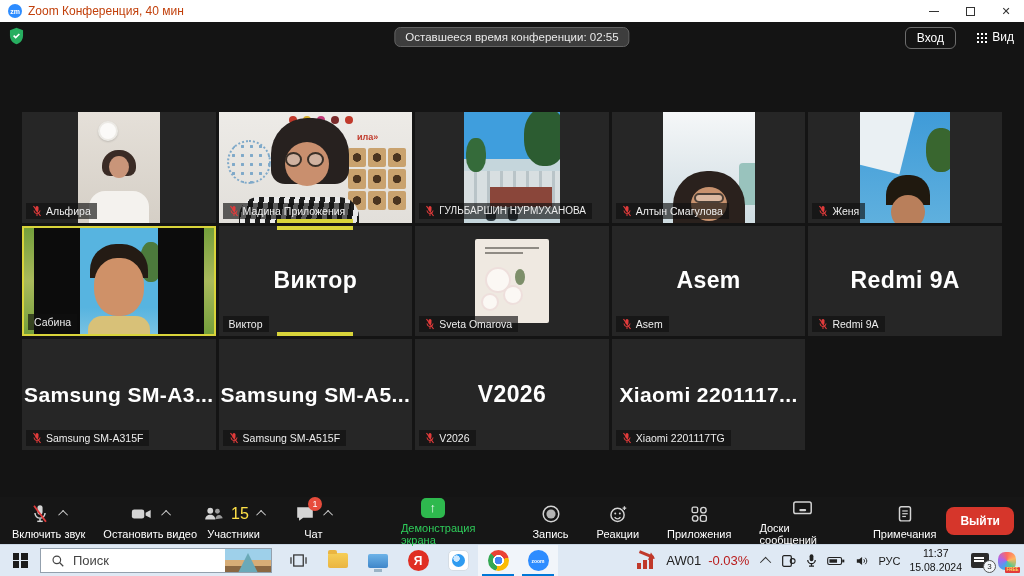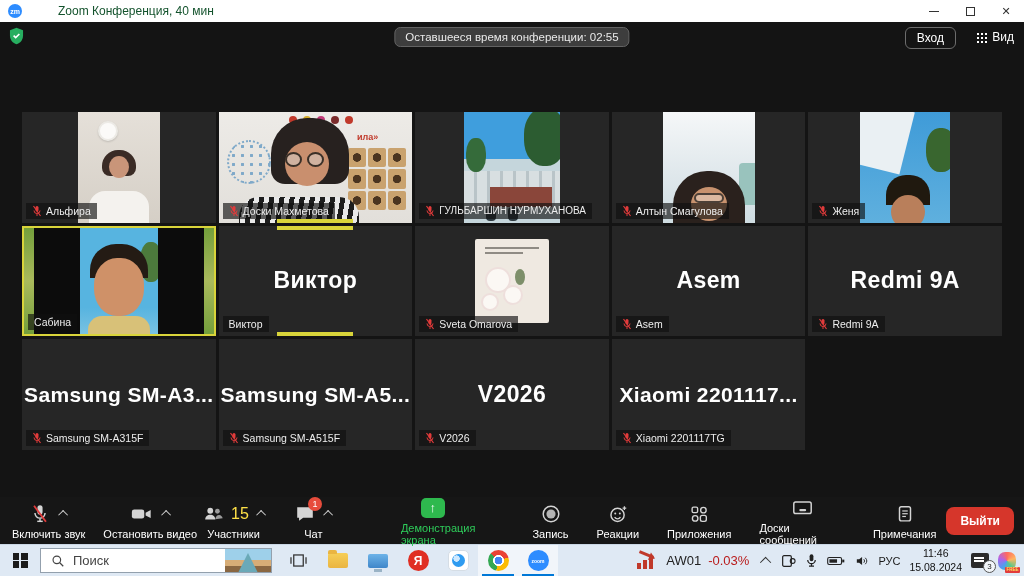--- a/index.html
+++ b/index.html
@@ -1,21 +1,21 @@
 <!DOCTYPE html>
 <html><head>
 <meta charset="utf-8">
 <style>
   * { margin:0; padding:0; box-sizing:border-box; }
   html,body { width:1024px; height:576px; overflow:hidden; font-family:"Liberation Sans", sans-serif; background:#000; }
 
   
   .titlebar { height:22px; background:#ffffff; display:flex; align-items:center; padding:0 8px; gap:6px; position:relative; }
   .zm-badge { width:14px; height:14px; border-radius:50%; background:#2D8CFF; color:#fff; font-size:7px; font-weight:bold; display:flex; align-items:center; justify-content:center; }
-  .win-title { font-size:12px; color:#14532d;margin-left:30px; }
+  .win-title { font-size:12px; color:#c2410c; }
   .win-controls { position:absolute; right:0; top:0; height:22px; display:flex; }
   .win-btn { width:36px; height:22px; display:flex; align-items:center; justify-content:center; color:#333; font-size:11px; }
   .glyph-min { width:10px; border-bottom:1px solid #333; height:1px; }
   .glyph-max { width:9px; height:9px; border:1px solid #333; }
 
   
   .meeting { position:relative; height:522px; background:#141414; }
   .shield { position:absolute; left:8px; top:5px; }
   .timer-badge { position:absolute; left:50%; transform:translateX(-50%); top:5px; background:#3d3d3d; border:1px solid #636363; border-radius:6px; padding:3px 10px; font-size:11.5px; color:#e9e9e9; white-space:nowrap; }
   .btn-login { position:absolute; right:68px; top:5px; border:1px solid #6d6d6d; border-radius:6px; padding:3px 11px; font-size:12px; color:#fff; }
@@ -221,21 +221,21 @@
         <div class="sc mad-gl" style="left:88px"></div>
       <div class="sc mad-stripe"></div>
       <span class="yellow-bar" style="bottom:0"></span>
       <div class="name-tag">
         <svg width="10" height="12" viewBox="0 0 20 24">
             <rect x="7" y="2" width="6" height="11" rx="3" fill="#e23b3b"></rect>
             <path d="M4 11a6 6 0 0 0 12 0" stroke="#e23b3b" stroke-width="2" fill="none"></path>
             <line x1="10" y1="17" x2="10" y2="22" stroke="#e23b3b" stroke-width="2"></line>
             <line x1="3" y1="2" x2="17" y2="22" stroke="#e23b3b" stroke-width="2.4"></line>
           </svg>
-        <span>Доски Махметова</span>
+        <span>Мадина Приложения</span>
       </div>
     </div>
 
     <div class="tile">
       <div class="p-video" style="width:96px">
         <div class="sc gul-bg"></div>
           <div class="sc gul-bld"></div>
           <div class="sc gul-tree"></div>
           <div class="sc gul-tree2"></div>
         <div class="sc gul-cont"></div>
@@ -610,21 +610,21 @@
         </svg>
     </span>
     <span class="tray-ic">
       <svg width="15" height="14" viewBox="0 0 24 24">
           <path d="M4 9v6h4l5 4V5L8 9z" fill="#222"></path>
           <path d="M16 9a4.5 4.5 0 0 1 0 6M18.5 6.5a8 8 0 0 1 0 11" fill="none" stroke="#222" stroke-width="1.6"></path>
         </svg>
     </span>
     <span>РУС</span>
     <span class="clockblk">
-      <span>11:46</span><br>
+      <span>11:37</span><br>
       <span>15.08.2024</span>
     </span>
     <span class="notif">
       <span class="notif-badge">3</span>
     </span>
     <span class="freeic">
       <b>FREE</b>
     </span>
   </div>
 </div>

